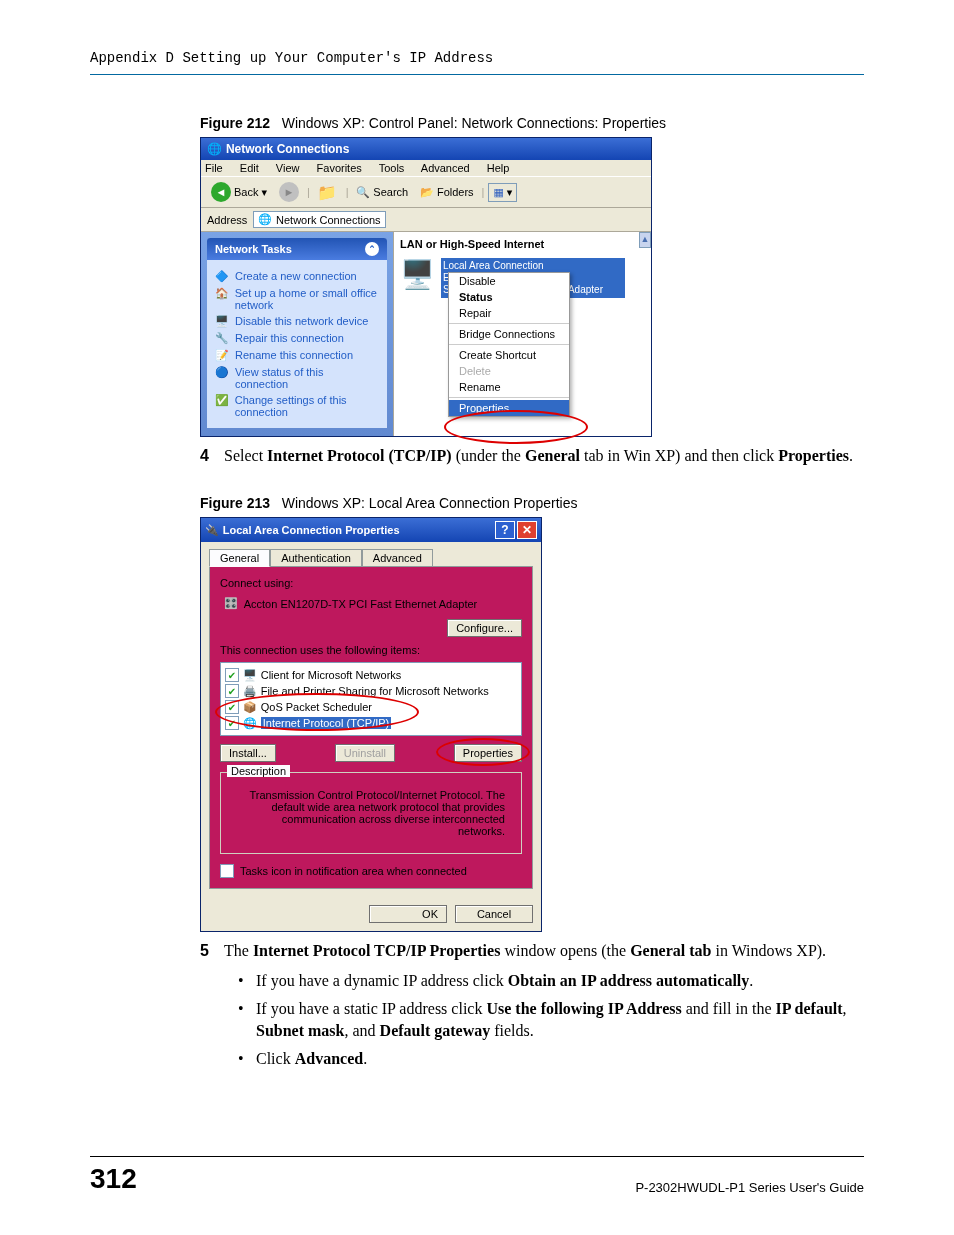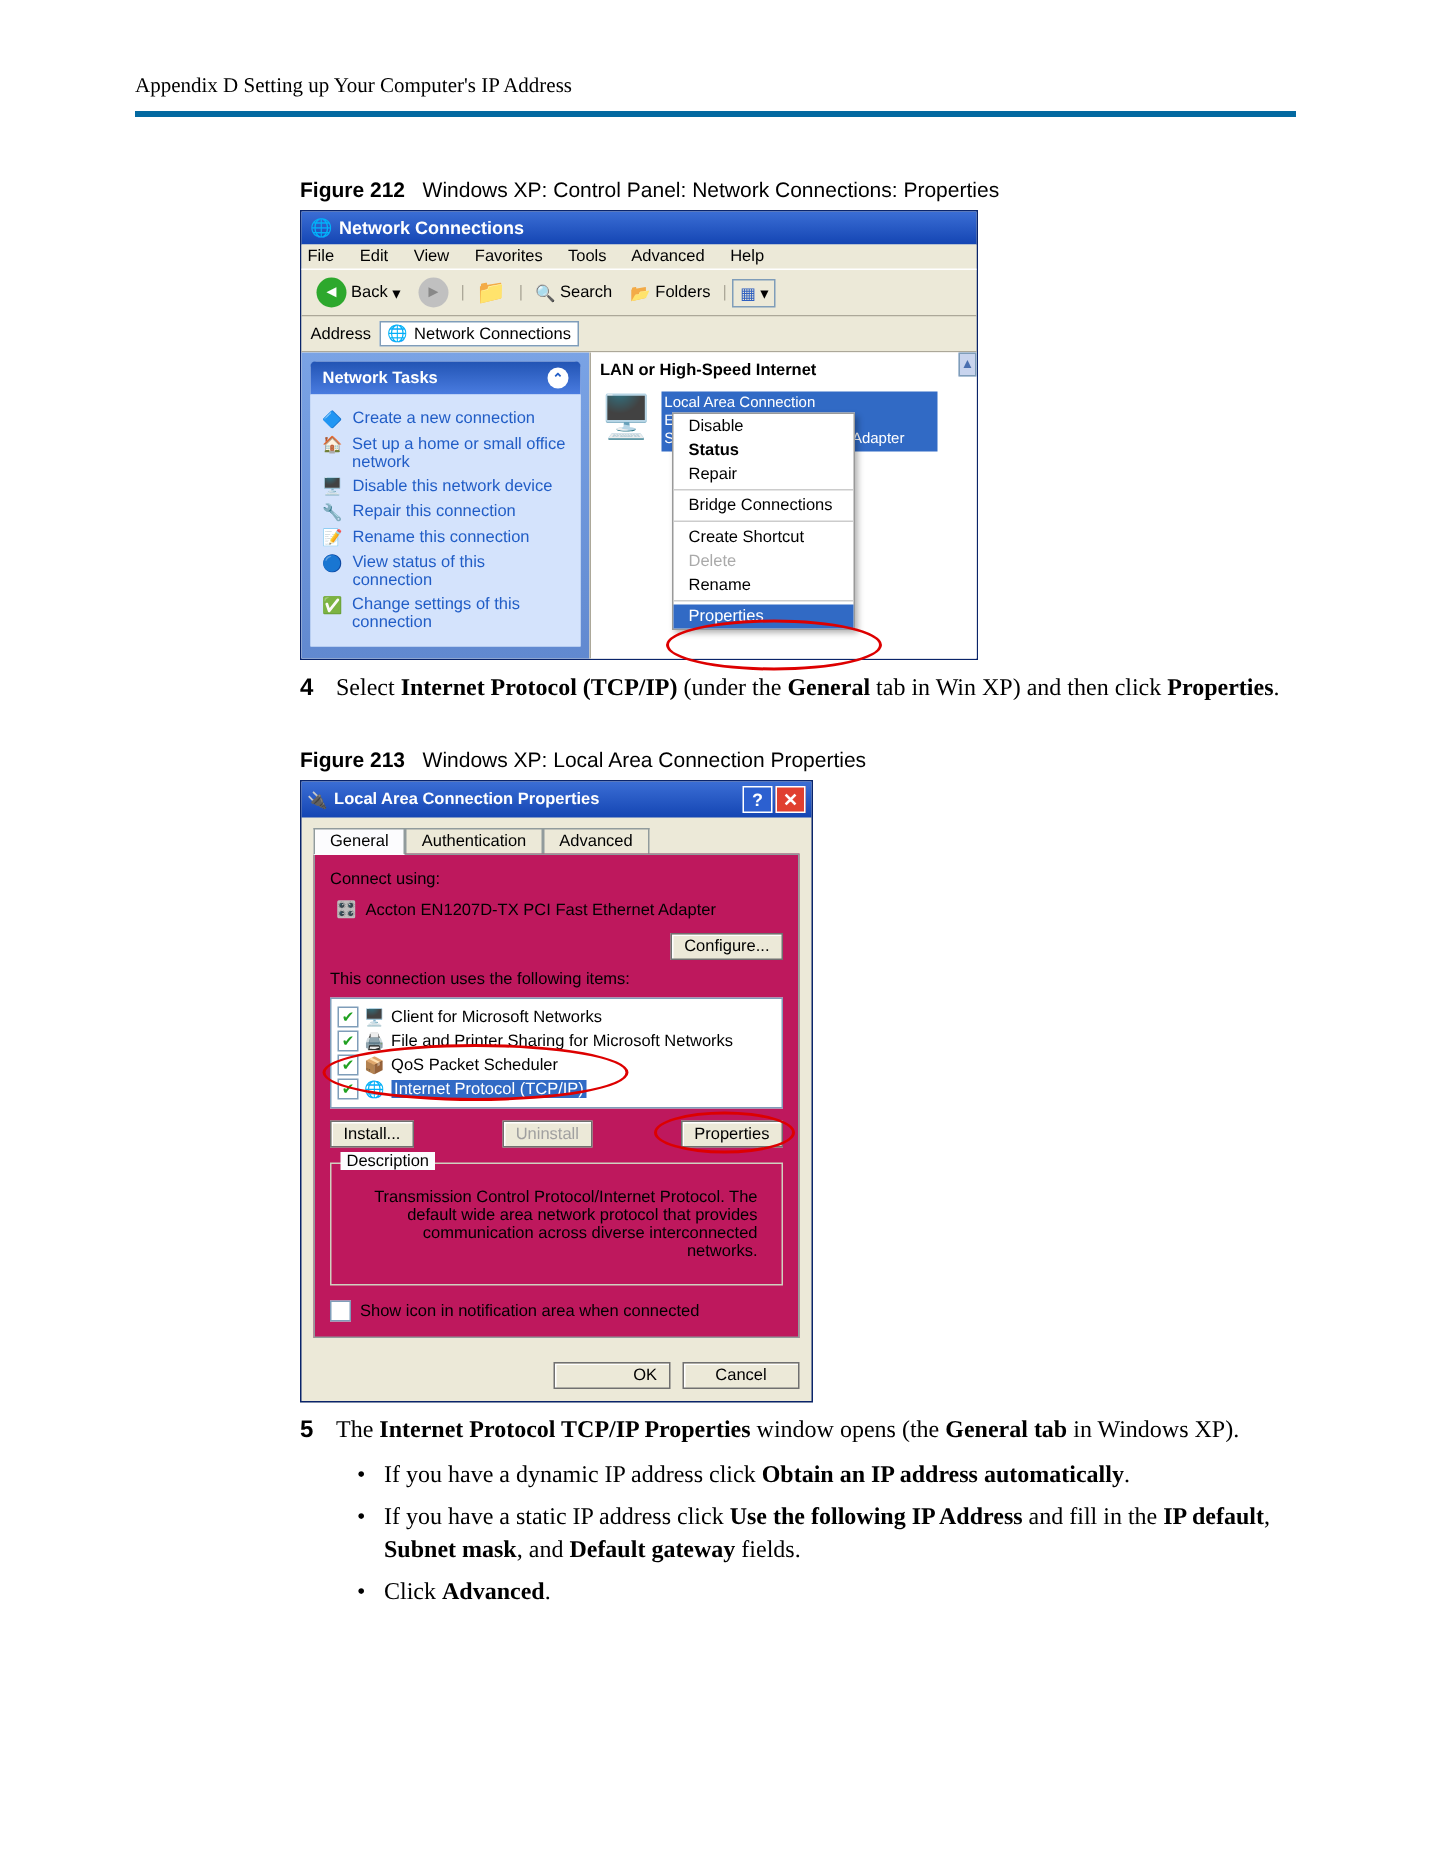--- a/index.html
+++ b/index.html
@@ -11,24 +11,24 @@
     width: 954px;
   }
   .page {
     padding: 50px 90px 50px 90px;
     box-sizing: border-box;
     width: 954px;
     min-height: 1235px;
     position: relative;
   }
   .header-line {
-    font-family: Liberation Serif, serif;
+    font-family: Liberation Mono, monospace;
     font-size: 14px;
     color: #000;
-    border-bottom: 4px solid #0369a1;
+    border-bottom: 1px solid #0369a1;
     padding-bottom: 8px;
     margin-bottom: 40px;
   }
   .figure-caption {
     font-family: Arial, sans-serif;
     font-size: 14px;
     margin-left: 110px;
     margin-bottom: 6px;
   }
   .figure-caption b { font-weight: bold; }
@@ -471,21 +471,21 @@
         <span class="btn dis2">Uninstall</span>
         <span class="btn">Properties</span>
         <div class="red-ellipse" style="width:90px;height:24px;top:-6px;right:-8px"></div>
       </div>
       <div class="desc-group">
         <span class="legend">Description</span>
         <div>Transmission Control Protocol/Internet Protocol. The default wide area network protocol that provides communication across diverse interconnected networks.</div>
       </div>
       <div style="display:flex;align-items:center;gap:6px">
         <span class="cb" style="color:transparent">✔</span>
-        <span>Show icon in notification area when connected</span>
+        <span>Tasks icon in notification area when connected</span>
       </div>
     </div>
     <div class="ok-row">
       <span class="btn" style="width:60px;text-align:right">OK</span>
       <span class="btn" style="width:60px;text-align:center">Cancel</span>
     </div>
   </div>
 
   <div class="step">
     <div class="num">5</div>
@@ -502,13 +502,17 @@
     <div class="b">
       <div class="dot">•</div>
       <div><span>If you have a static IP address click </span><b>Use the following IP Address</b><span> and fill in the </span><b>IP default</b><span>, </span><b>Subnet mask</b><span>, and </span><b>Default gateway</b><span> fields.</span></div>
     </div>
     <div class="b">
       <div class="dot">•</div>
       <div><span>Click </span><b>Advanced</b><span>.</span></div>
     </div>
   </div>
 
+  <div class="footer">
+    <div class="pgnum">312</div>
+    <div class="guide">P-2302HWUDL-P1 Series User's Guide</div>
+  </div>
 </div>
 
 </body></html>

